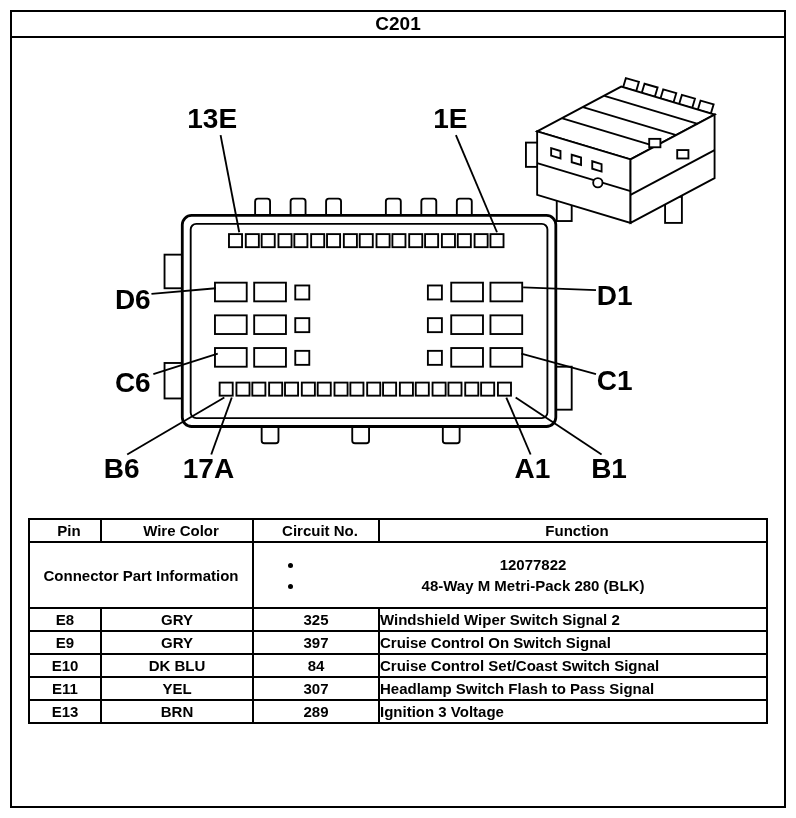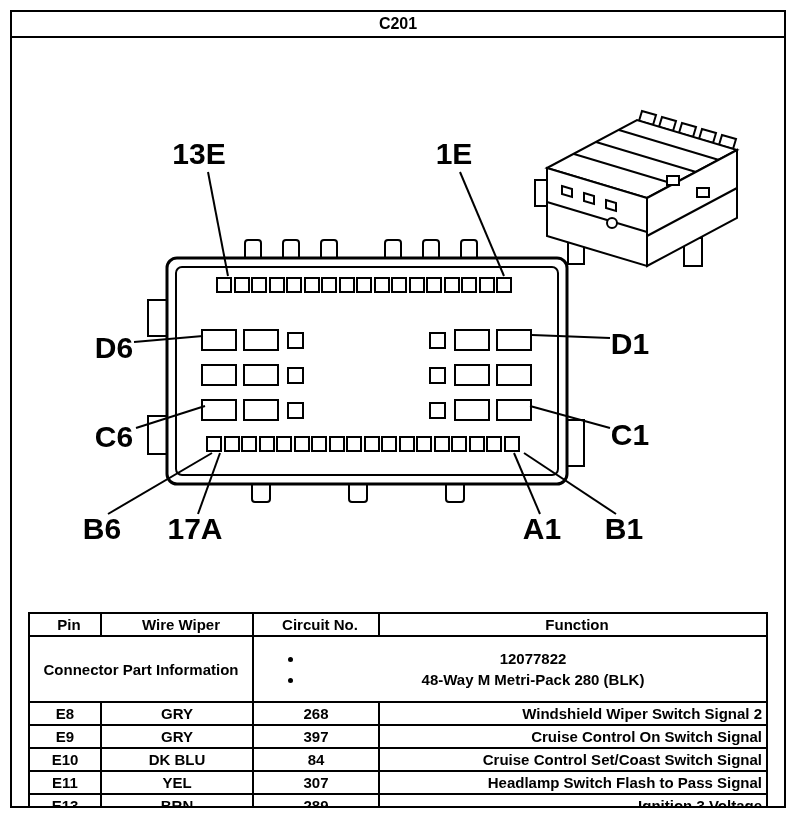--- a/index.html
+++ b/index.html
@@ -14,41 +14,41 @@
     position: absolute; left: 10px; top: 10px;
     width: 776px; height: 798px;
     border: 2px solid #000;
     background: #fff;
     overflow: hidden;
   }
   .title-bar {
     height: 26px;
     border-bottom: 2px solid #000;
     display: flex; align-items: center; justify-content: center;
-    font-weight: bold; font-size: 16px;
-  }
-  .diagram { height: 574px; }
+    font-weight: bold; font-size: 19px;
+  }
+  .diagram { height: 480px; }
   .diagram svg { display: block; width: 100%; height: 100%; }
   .diagram text {
     font-family: "Liberation Sans", sans-serif;
     font-weight: bold; font-size: 30px; fill: #000;
   }
   .table-wrap { padding: 0 16px; }
   table { width: 100%; border-collapse: collapse; table-layout: fixed; }
   td, th { border: 2px solid #000; font-size: 15px; padding: 2px 4px; vertical-align: middle; font-weight: bold; }
   col.c-pin { width: 72px; }
   col.c-wire { width: 152px; }
   col.c-circuit { width: 126px; }
   .part-info-row td { height: 66px; }
   .part-info-label { font-weight: bold; text-align: center; }
   .part-info-values ul { list-style: disc; padding-left: 46px; }
   .part-info-values li { margin: 4px 0; }
   thead th { height: 20px; font-weight: bold; text-align: center; padding-left: 12px; }
   tbody td { height: 22px; text-align: center; }
-  tbody td.fn { text-align: right; padding-left: 6px; }
+  tbody td.fn { text-align: left; padding-left: 0; }
 </style>
 </head>
 <body>
 
 <div class="page">
 
   <div class="title-bar">
     <span>C201</span>
   </div>
 
@@ -213,30 +213,30 @@
             <ul>
               <li>12077822</li>
               <li>48-Way M Metri-Pack 280 (BLK)</li>
             </ul>
           </td>
         </tr>
       </tbody>
       <thead>
         <tr>
           <th>Pin</th>
-          <th>Wire Wiper</th>
+          <th>Wire Color</th>
           <th>Circuit No.</th>
           <th>Function</th>
         </tr>
       </thead>
       <tbody>
         <tr>
           <td>E8</td>
           <td>GRY</td>
-          <td>268</td>
+          <td>325</td>
           <td class="fn">Windshield Wiper Switch Signal 2</td>
         </tr>
         <tr>
           <td>E9</td>
           <td>GRY</td>
           <td>397</td>
           <td class="fn">Cruise Control On Switch Signal</td>
         </tr>
         <tr>
           <td>E10</td>

